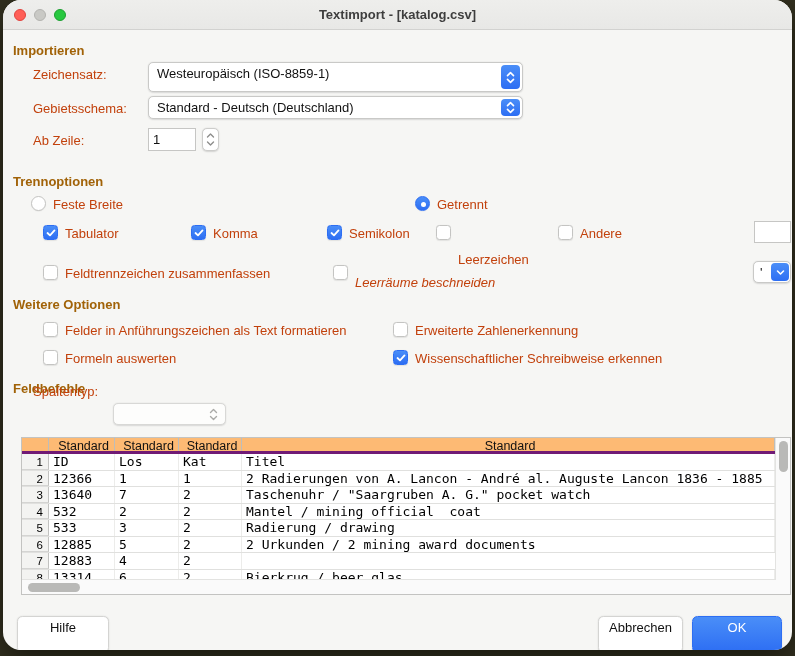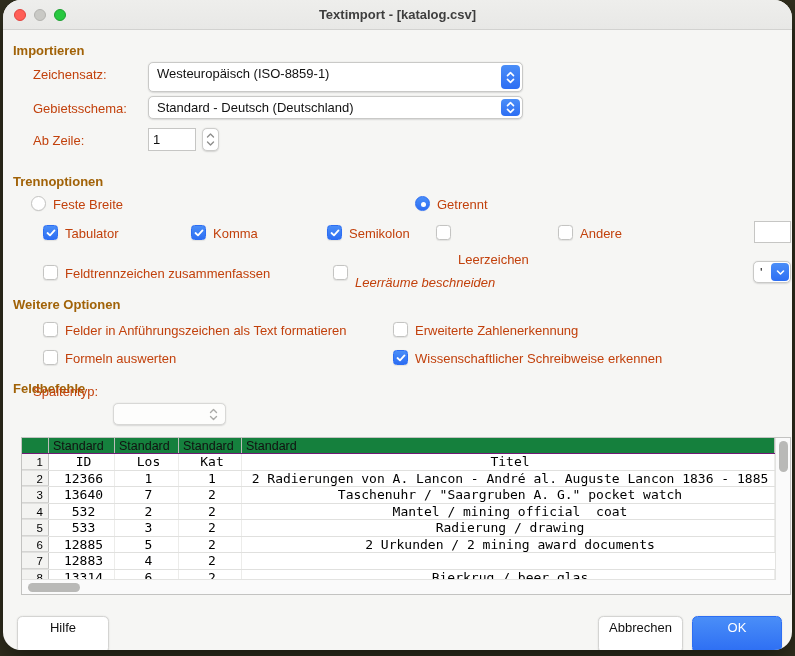--- a/index.html
+++ b/index.html
@@ -58,26 +58,26 @@
   .combo { position:absolute; left:750px; top:261px; width:38px; height:22px; background:#fff;
     border:1px solid #c9c9c7; border-radius:5px; box-shadow:0 .5px 1.5px rgba(0,0,0,.12); }
   .combo .ctext { position:absolute; left:6px; top:3px; font-size:13px; color:#111; }
   .combo .cbtn { position:absolute; right:1px; top:1px; bottom:1px; width:18px; border-radius:4px;
     background:linear-gradient(#4a8ef8,#2d6ef3); display:flex; align-items:center; justify-content:center; }
 
   
   .grid-wrap { position:absolute; left:18px; top:437px; width:770px; height:158px;
     border:1px solid #c3c3c1; background:#fafafa; }
   .grid { position:absolute; left:0; top:0; width:753px; height:142px; background:#fff; overflow:hidden; }
-  .thead { display:flex; height:16px; border-bottom:1px solid #701a75; background:#15803d; }
+  .thead { display:flex; height:16px; border-bottom:3px solid #701a75; background:#fdba74;text-align:center; }
   .thead .hc { font-size:12.5px; color:#111; padding-left:4px; border-right:1px solid #bdbdbb;
     white-space:nowrap; overflow:hidden; line-height:16px; }
   .trow { display:flex; height:16.5px; border-bottom:1px solid #e0e0de; background:#fff; }
   .tc { font-family:"DejaVu Sans Mono", monospace; font-size:13px; line-height:16px; color:#000;
-    padding-left:4px; border-right:1px solid #ececea; white-space:pre; overflow:hidden;text-align:center; }
+    padding-left:4px; border-right:1px solid #ececea; white-space:pre; overflow:hidden; }
   .tc0 { font-family:"Liberation Sans",sans-serif; font-size:11.5px; text-align:right;
     padding-right:5px; background:#f3f3f1; border-right:1px solid #c2c2c0; border-bottom:1px solid #d4d4d2; }
   .w0 { width:27px; flex:none; } .w1 { width:66px; flex:none; } .w2 { width:64px; flex:none; }
   .w3 { width:63px; flex:none; } .w4 { flex:1; }
 
   .vscroll { position:absolute; right:0; top:0; width:15px; height:142px; background:#fafafa;
     border-left:1px solid #e3e3e1; }
   .vthumb { position:absolute; left:3px; top:3px; width:9px; height:31px; border-radius:4.5px; background:#b9b9b7; }
   .hscroll { position:absolute; left:0; bottom:0; height:15px; width:753px; background:#fafafa;
     border-top:1px solid #e3e3e1; }

